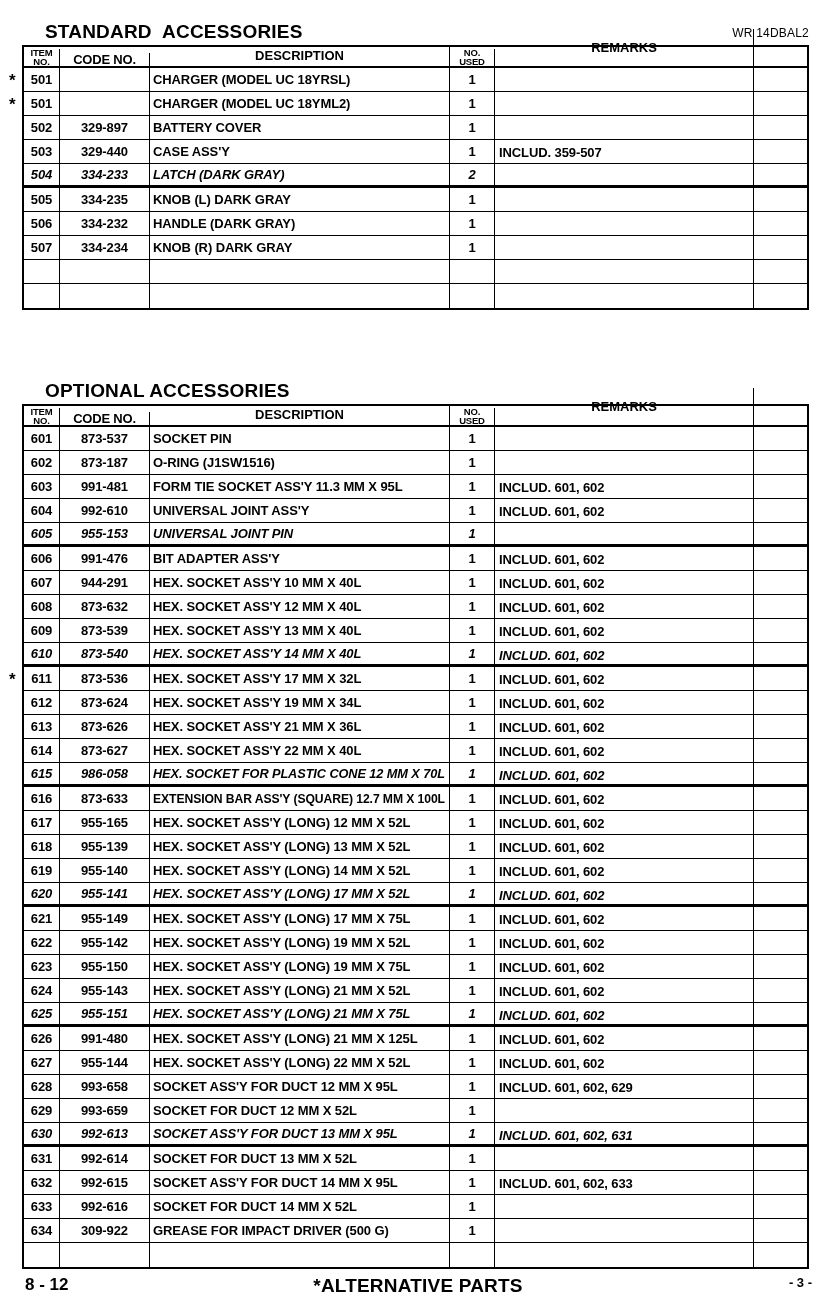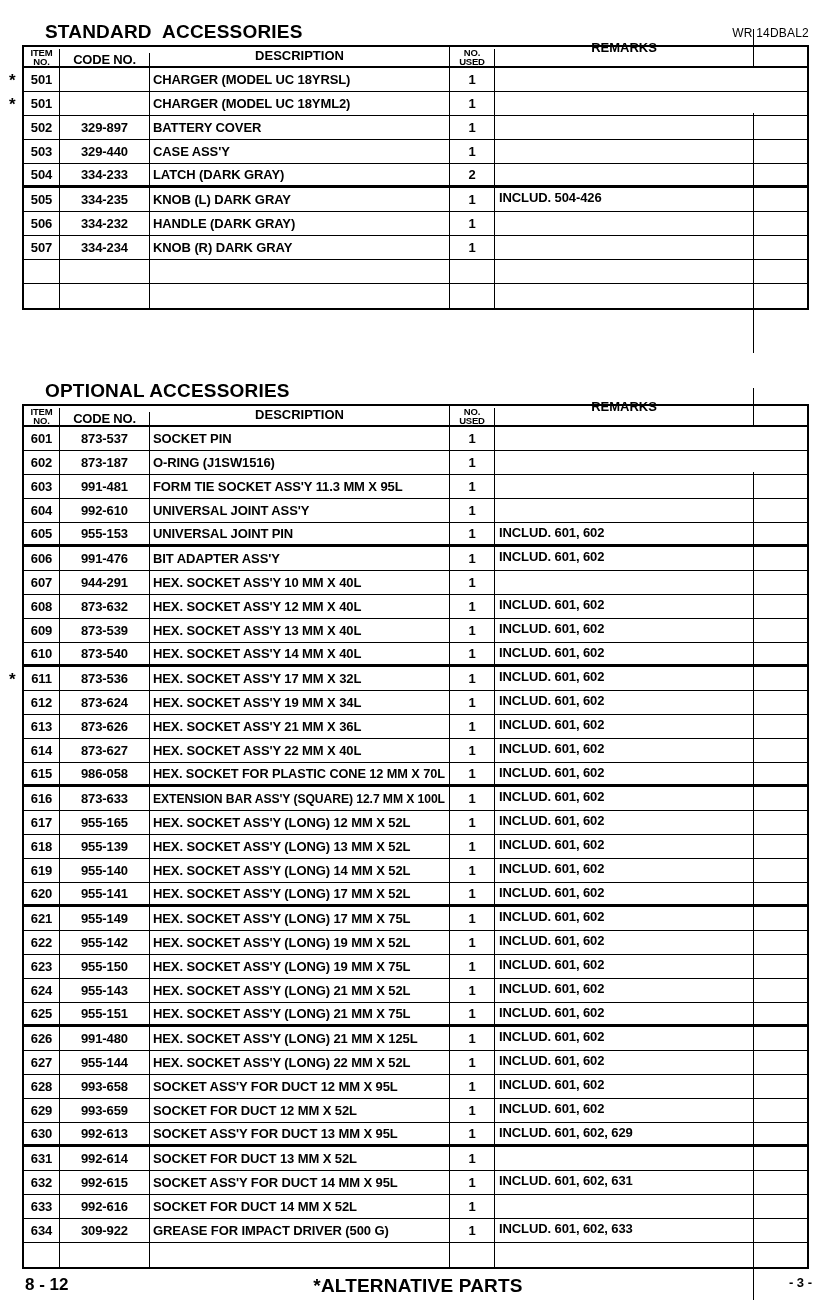--- a/index.html
+++ b/index.html
@@ -35,32 +35,32 @@
     box-sizing:border-box;border-right:1px solid #000;
     display:flex;flex-direction:column;align-items:center;justify-content:center;
     font-size:13px;line-height:13px;overflow:hidden;
   }
   .hc .sub{font-size:9.5px;line-height:8.5px;letter-spacing:-.2px;}
   .trow{
     display:flex;height:24px;box-sizing:border-box;
     border-bottom:1px solid #000;position:relative;
     align-items:stretch;
   }
-  .trow.thick{border-bottom-width:3px;}
+  .trow.thick{border-bottom-width:3px;font-style:italic;}
   .trow:last-child{border-bottom:none;}
   .c{
     box-sizing:border-box;border-right:1px solid #000;
     display:flex;align-items:center;justify-content:center;
     font-weight:bold;font-size:13px;overflow:hidden;
   }
   .c-item{width:36px;}
   .c-code{width:90px;letter-spacing:-.2px;}
   .c-desc{width:300px;justify-content:flex-start;padding:4px 3px;}
   .c-used{width:45px;}
-  .c-rem{width:259px;justify-content:flex-start;padding:12px 4px;margin-top:45px;}
+  .c-rem{width:259px;justify-content:flex-start;padding:12px 4px;}
   .c-last{width:53px;border-right:none;}
   .txt{white-space:pre;letter-spacing:-.1px;}
   .star{
     position:absolute;left:-15px;top:4px;
     font-size:17px;font-weight:bold;line-height:17px;
   }
   .footer-left{position:absolute;left:25px;top:1275px;font-weight:bold;font-size:17px;}
   .footer-center{position:absolute;left:0;top:1275px;width:836px;text-align:center;font-weight:bold;font-size:19px;letter-spacing:.2px;}
   .footer-right{position:absolute;right:24px;top:1275px;font-weight:bold;font-size:13px;}
 </style>
@@ -161,21 +161,21 @@
         <div class="c c-code">
           <span class="txt">329-440</span>
         </div>
         <div class="c c-desc">
           <span class="txt">CASE ASS'Y</span>
         </div>
         <div class="c c-used">
           <span class="txt">1</span>
         </div>
         <div class="c c-rem">
-          <span class="txt">INCLUD. 504-426</span>
+          <span class="txt">INCLUD. 359-507</span>
         </div>
         <div class="c c-last">
           <span class="txt"></span>
         </div>
       </div>
       <div class="trow thick">
         <div class="c c-item">
           <span class="txt">504</span>
         </div>
         <div class="c c-code">

